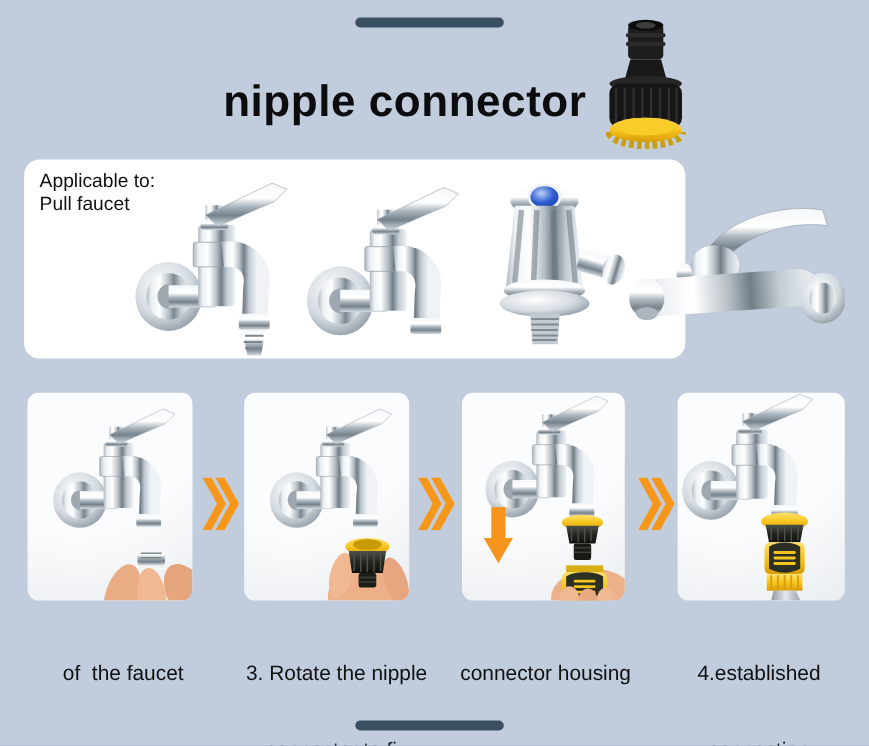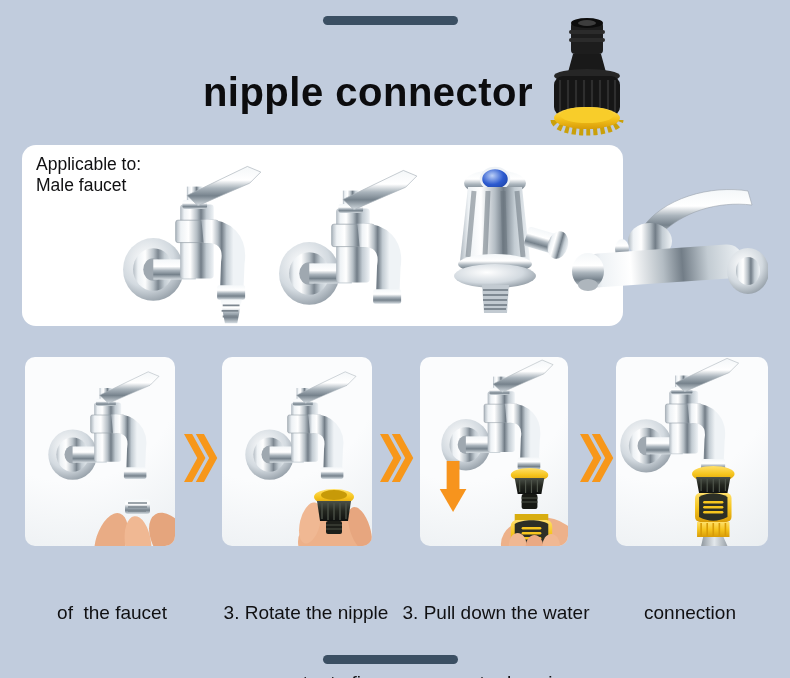--- a/index.html
+++ b/index.html
@@ -159,21 +159,21 @@
           <rect x="560" y="104" width="162" height="34" rx="17" fill="url(#gChromeH)"></rect>
         </g>
         <ellipse cx="726" cy="126" rx="21" ry="23" fill="url(#gFlange)"></ellipse>
         <ellipse cx="726" cy="126" rx="12" ry="14" fill="url(#gChromeH)"></ellipse>
         <ellipse cx="566" cy="126" rx="16" ry="18" fill="url(#gChromeV)"></ellipse>
         <ellipse cx="566" cy="140" rx="10" ry="6" fill="#aeb6bd"></ellipse>
       </g>
     </svg>
     <div id="applicable-label">
       <div>Applicable to:</div>
-      <div>Male faucet</div>
+      <div>Pull faucet</div>
     </div>
   </div>
 
   <div class="step-card" style="left:25px;width:150px;">
     <svg viewBox="0 0 150 189" preserveAspectRatio="none">
       <use href="#faucet-sym" transform="translate(8,4) scale(0.9)"></use>
       <rect x="100" y="142" width="25" height="15" rx="3" fill="url(#gChromeV)"></rect>
       <path d="M103 146 H122 M103 150 H122 M103 154 H121" stroke="#7c868f" stroke-width="1.4" fill="none"></path>
       <ellipse cx="86" cy="184" rx="15" ry="29" fill="#e9ac85" transform="rotate(18 86 184)"></ellipse>
       <ellipse cx="113" cy="186" rx="13" ry="27" fill="#f0b893" transform="rotate(-8 113 186)"></ellipse>
@@ -251,21 +251,21 @@
   </div>
 
   <div class="caption" style="left:112px;">
     <div>of  the faucet</div>
   </div>
   <div class="caption" style="left:306px;">
     <div>3. Rotate the nipple</div>
     <div>connector to fix</div>
   </div>
   <div class="caption" style="left:496px;">
-    <div>3. Pull down the water</div>
     <div>connector housing</div>
   </div>
   <div class="caption" style="left:690px;">
+    <div>4.established</div>
     <div>connection</div>
   </div>
 
   <div id="bottom-bar" class="accent-bar"></div>
 </div>
 
 </body></html>

